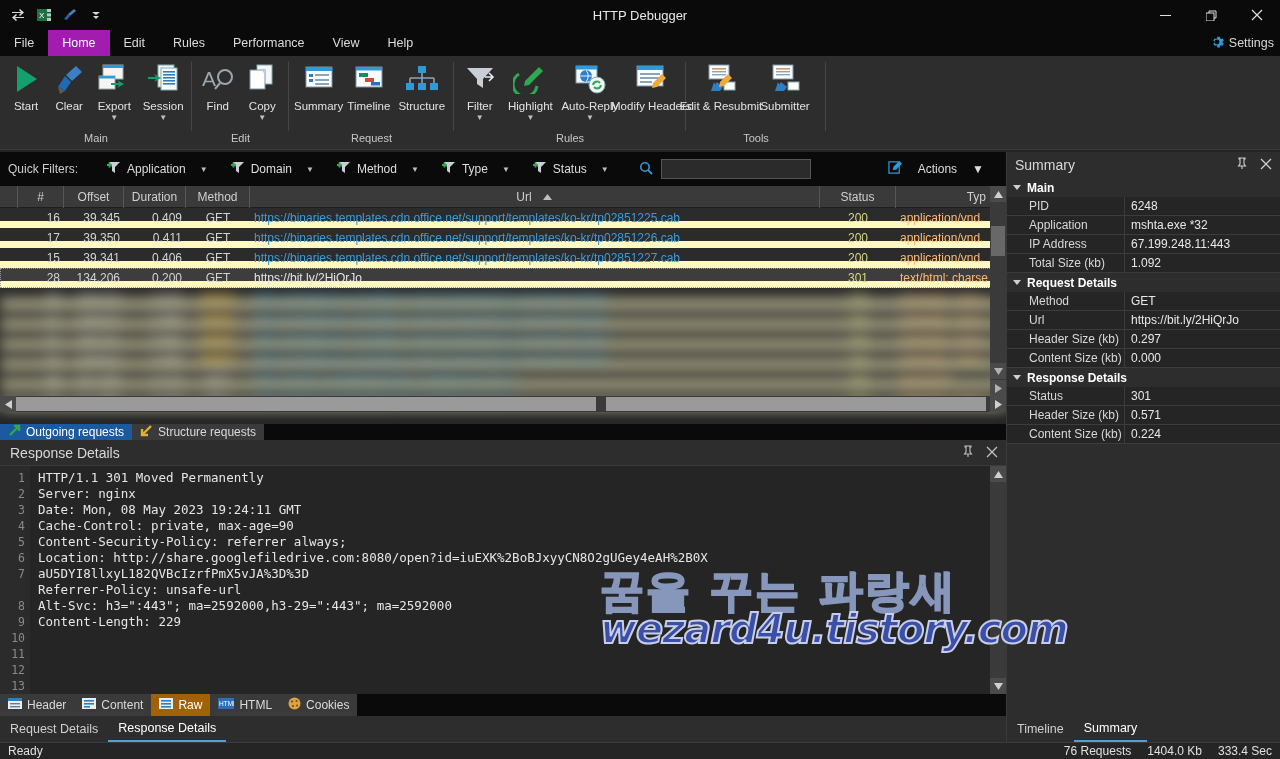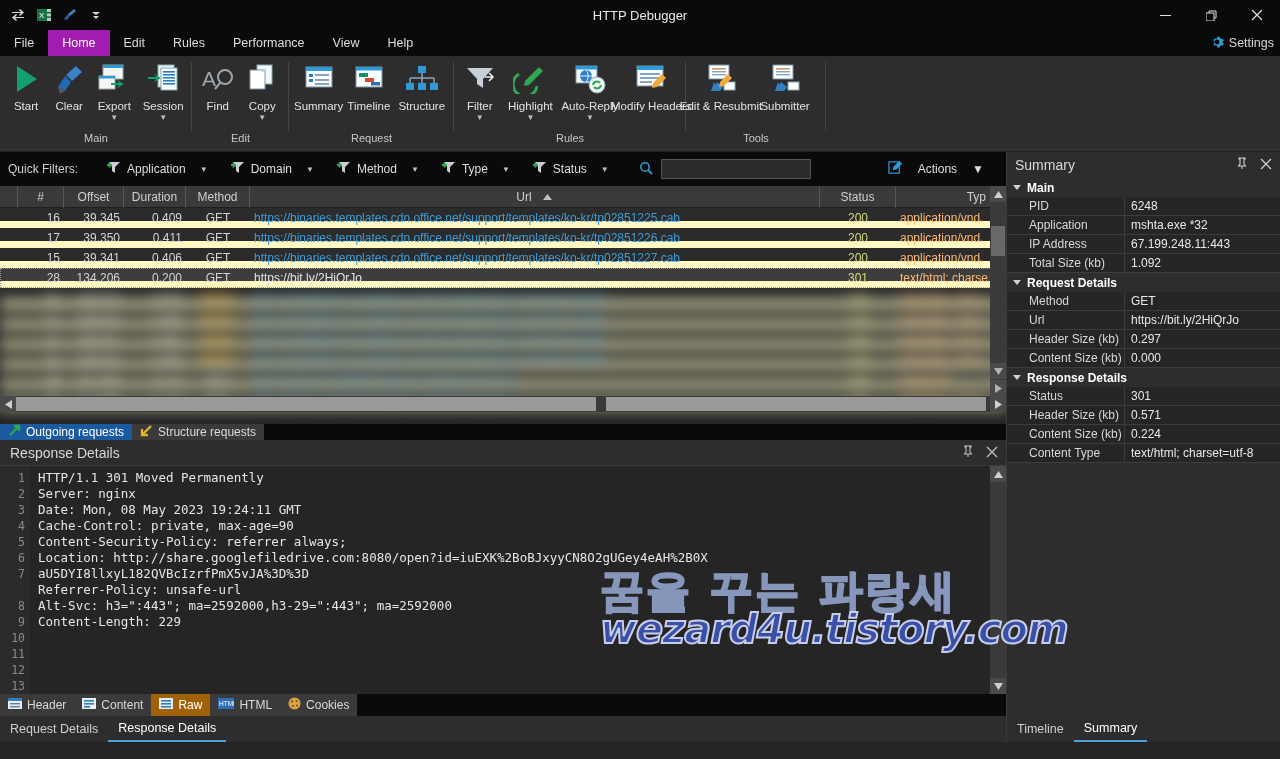--- a/index.html
+++ b/index.html
@@ -940,29 +940,33 @@
           <div class="sum-v">301</div>
         </div>
         <div class="sum-row">
           <div class="sum-k">Header Size (kb)</div>
           <div class="sum-v">0.571</div>
         </div>
         <div class="sum-row">
           <div class="sum-k">Content Size (kb)</div>
           <div class="sum-v">0.224</div>
         </div>
-        <div class="sum-row">
-          <div class="sum-k">Content Type</div>
-          <div class="sum-v">text/html; charset=utf-8</div>
-        </div>
       </div>
   </div>
 
   <div class="rt-tabs">
     <div class="rt-tab">Timeline</div>
     <div class="rt-tab active">Summary</div>
   </div>
 
+  <div class="statusbar">
+    <span class="sb-ready">Ready</span>
+    <span class="sb-right">
+      <span>76 Requests</span>
+      <span>1404.0 Kb</span>
+      <span>333.4 Sec</span>
+    </span>
+  </div>
 
   <div class="watermark wm-ko">꿈을 꾸는 파랑새</div>
   <div class="watermark wm-url">wezard4u.tistory.com</div>
 
 </div>
 
 </body></html>

